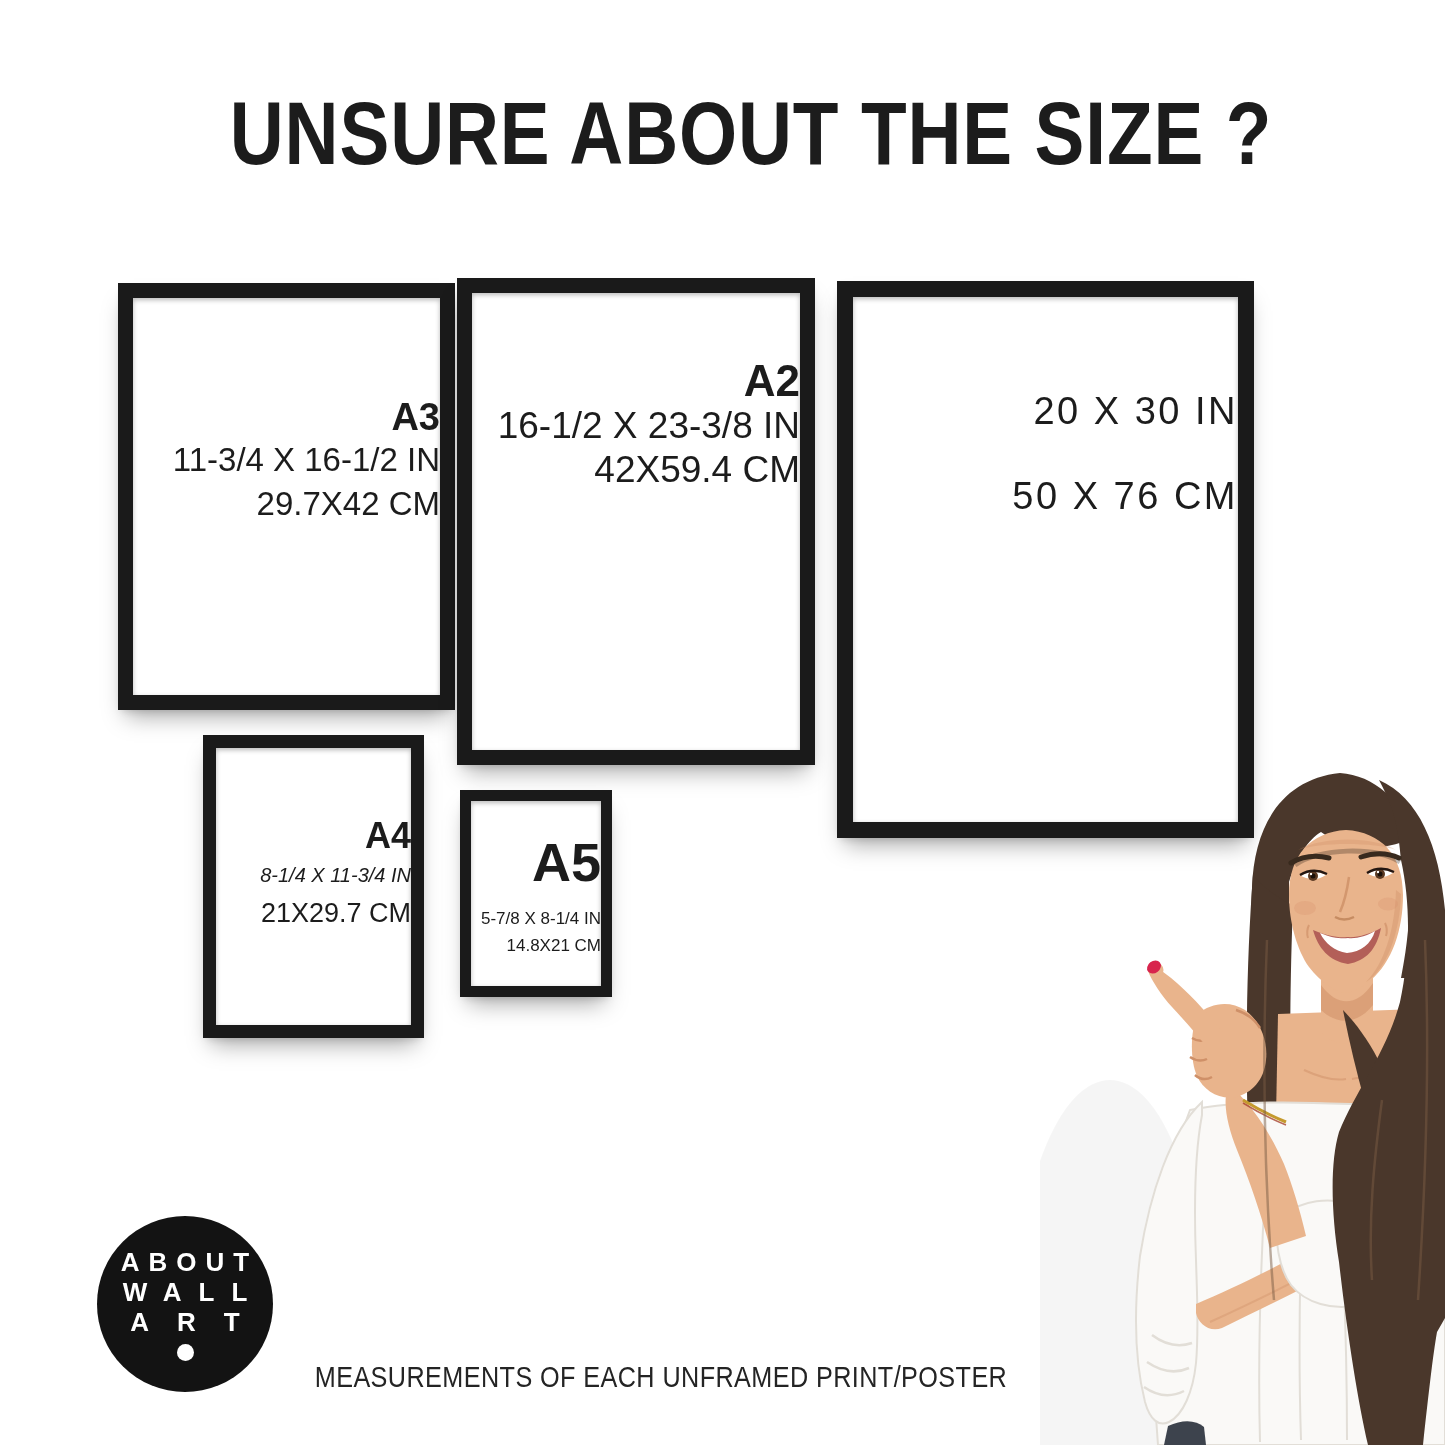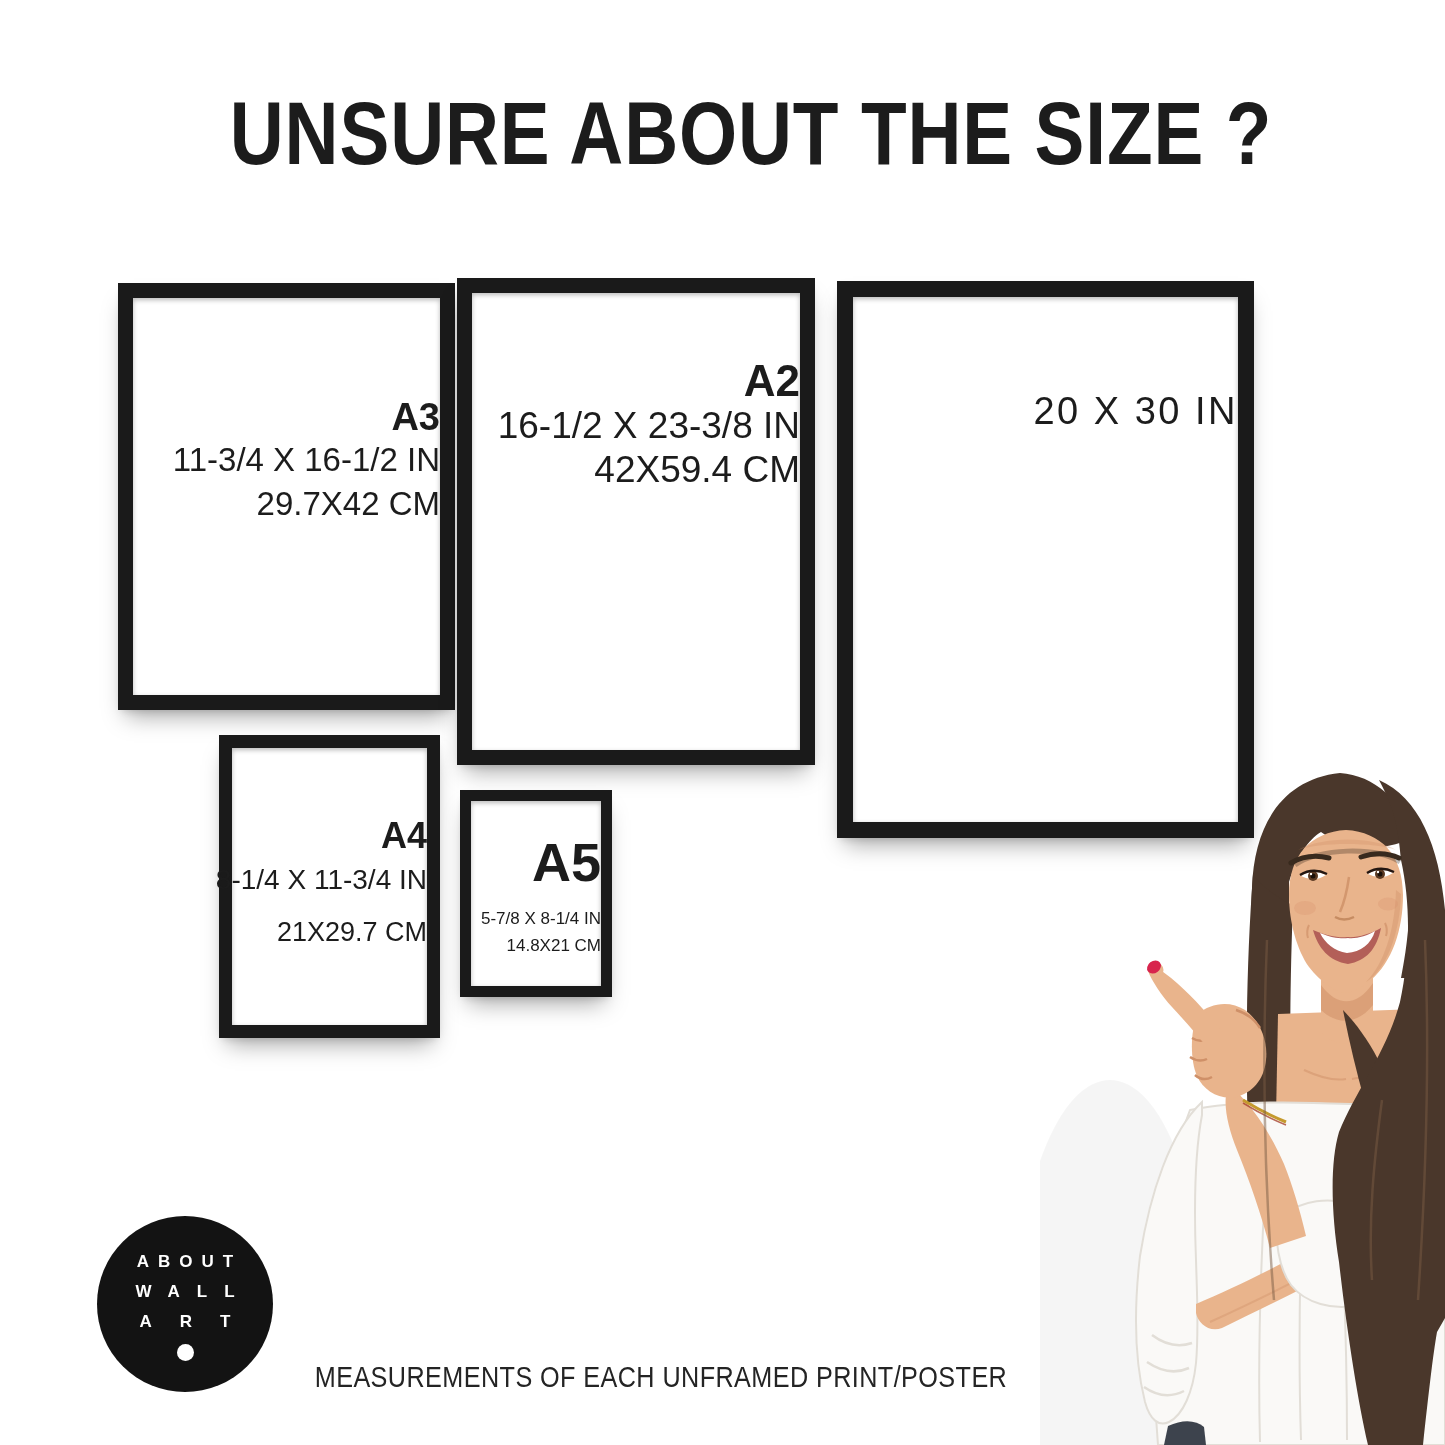--- a/index.html
+++ b/index.html
@@ -19,41 +19,41 @@
     position:absolute; background:#fff;
     border:15px solid var(--frame,#1a1a1a);
     box-shadow: 0 14px 22px -8px rgba(0,0,0,.35), 0 4px 8px -4px rgba(0,0,0,.18),
                 inset 0 2px 5px rgba(0,0,0,.28);
     display:flex; flex-direction:column; align-items:flex-end;
     text-align:center; line-height:1.2;
   }
   .f-a3   { left:118px; top:283px; width:337px; height:427px; padding-top:99px;  }
   .f-a2   { left:457px; top:278px; width:358px; height:487px; padding-top:66px;  }
   .f-2030 { left:837px; top:281px; width:417px; height:557px; border-width:16px; padding-top:94px;gap:44px; }
-  .f-a4   { left:219px; top:735px; width:221px; height:303px; border-width:13px; padding-top:67px; }
+  .f-a4   { left:203px; top:735px; width:221px; height:303px; border-width:13px; padding-top:67px; }
   .f-a5   { left:460px; top:790px; width:152px; height:207px; border-width:11px; padding-top:33px; }
   .pname { font-weight:700; white-space:nowrap; }
   .pdim  { white-space:nowrap; }
   .f-a3 .pname { font-size:38px; line-height:1.08; }
   .f-a3 .pdim  { font-size:33px; line-height:1.33; }
   .f-a2 .pname { font-size:44px; line-height:1.02; }
   .f-a2 .pdim  { font-size:37px; line-height:1.2; }
   .f-2030 .pdim{ font-size:38px; line-height:1.08; letter-spacing:2.5px; }
   .f-a4 .pname { font-size:36px; line-height:1.15; margin-bottom:7px; }
-  .f-a4 .pin   { font-size:28px; line-height:1.2; margin-bottom:19px; }
+  .f-a4 .pin   { font-size:20px; line-height:1.2; margin-bottom:10px;font-style:italic; }
   .f-a4 .pcm   { font-size:27px; }
   .f-a5 .pname { font-size:54px; line-height:1.05; margin-bottom:18px; }
   .f-a5 .pin   { font-size:17px; line-height:1.15; margin-bottom:8px; }
   .f-a5 .pcm   { font-size:17px; }
   .logo {
     position:absolute; left:97px; top:1216px; width:176px; height:176px;
     border-radius:50%; background:var(--logoBg,#131313); color:var(--logoText,#fff);
     display:flex; flex-direction:column; align-items:center; justify-content:center;
   }
-  .logo-line { font-weight:700; font-size:17px; line-height:30px; text-align:center; }
+  .logo-line { font-weight:700; font-size:26px; line-height:30px; text-align:center; }
   .l1 { letter-spacing:9px;  margin-right:-9px;  }
   .l2 { letter-spacing:17px; margin-right:-17px; }
   .l3 { letter-spacing:28px; margin-right:-28px; }
   .logo-dot { width:17px; height:17px; border-radius:50%; background:var(--logoText,#fff); margin-top:7px; }
   .footer {
     position:absolute; top:1360px; left:661px;
     transform:translateX(-50%) scaleX(0.84);
     font-size:30px; letter-spacing:.5px; white-space:nowrap; color:#242424;
   }
   .woman { position:absolute; left:1040px; top:770px; width:405px; height:675px; }
@@ -72,20 +72,21 @@
   </div>
 
   <div class="frame f-a2">
     <div class="pname">A2</div>
     <div class="pdim pin">16-1/2 X 23-3/8 IN</div>
     <div class="pdim pcm">42X59.4 CM</div>
   </div>
 
   <div class="frame f-2030">
     <div class="pdim pin">20 X 30 IN</div>
+    <div class="pdim pcm">50 X 76 CM</div>
   </div>
 
   <div class="frame f-a4">
     <div class="pname">A4</div>
     <div class="pdim pin">8-1/4 X 11-3/4 IN</div>
     <div class="pdim pcm">21X29.7 CM</div>
   </div>
 
   <div class="frame f-a5">
     <div class="pname">A5</div>

